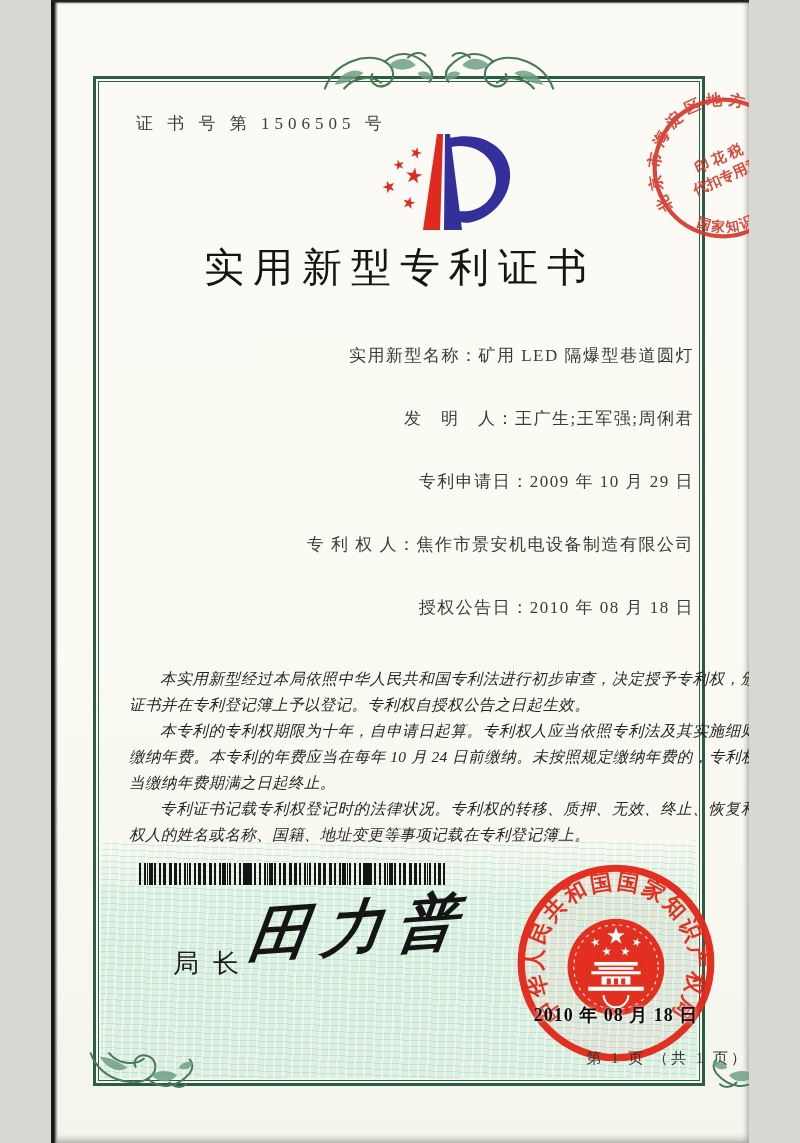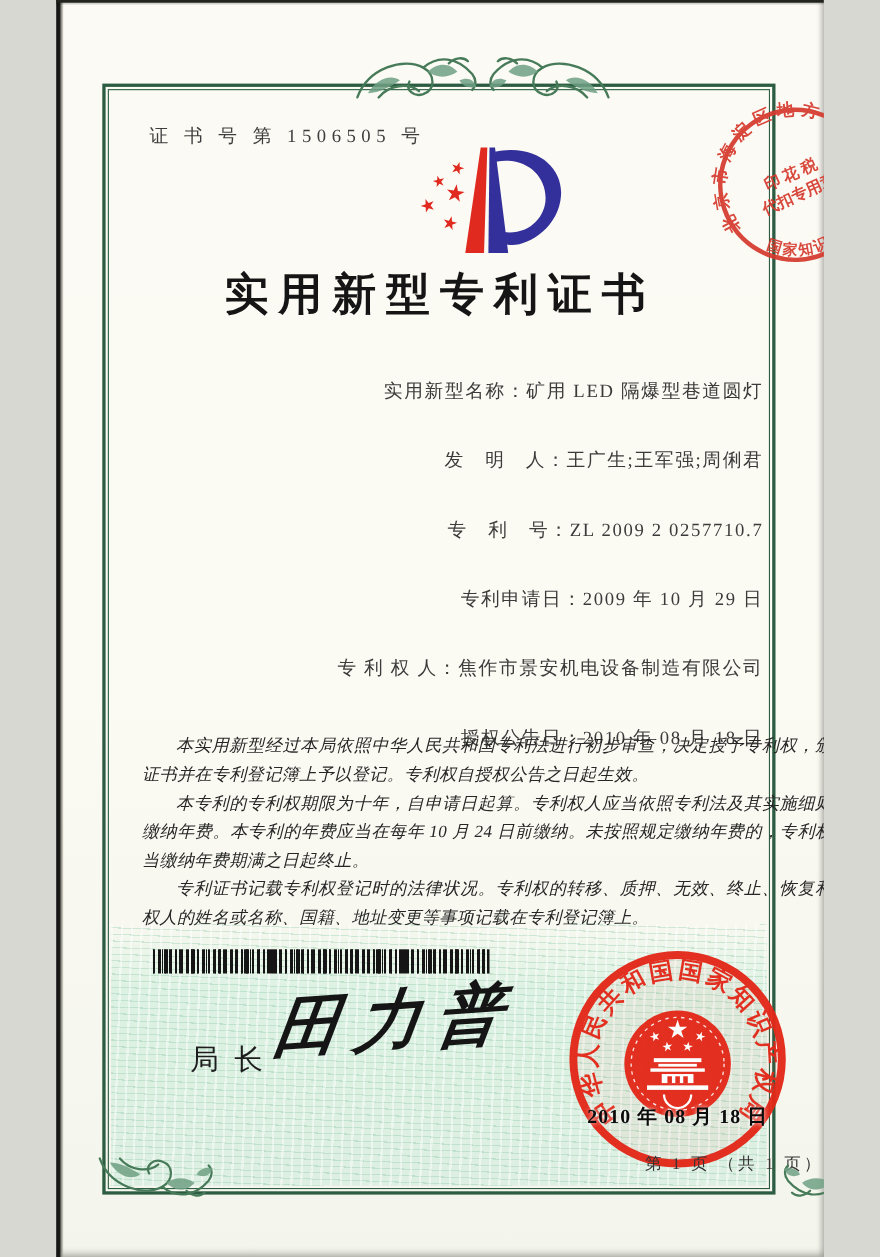--- a/index.html
+++ b/index.html
@@ -17,21 +17,21 @@
   .frame::before{content:'';position:absolute;inset:2px;border:1px solid #2c5c41;}
   .green-zone{position:absolute;left:5px;right:5px;bottom:5px;height:238px;
     background:
       repeating-linear-gradient(92deg, rgba(255,255,255,.45) 0 2px, rgba(255,255,255,0) 2px 9px),
       repeating-linear-gradient(2deg, rgba(120,190,152,.30) 0 1px, rgba(120,190,152,0) 1px 6px),
       linear-gradient(180deg, rgba(218,241,226,0) 0, rgba(218,241,226,.92) 60px, #ddefe2 100%);}
   .cert-no{position:absolute;left:85px;top:112px;font-size:17px;letter-spacing:5px;color:#3c3c3c;}
   .logo{position:absolute;left:298px;top:130px;width:170px;height:110px;}
   .tax-stamp{position:absolute;left:588px;top:82px;width:168px;height:172px;opacity:.93;}
   .title{position:absolute;left:0;right:0;top:240px;text-align:center;font-size:40px;
-    font-weight:700;letter-spacing:9px;color:#151515;}
+    font-weight:400;letter-spacing:9px;color:#151515;}
   .fields{position:absolute;left:85px;top:344px;right:55px;font-size:17px;color:#3b3b3b;text-align:right;}
   .field{margin-bottom:40px;letter-spacing:1.5px;white-space:pre-wrap;}
   .paras{position:absolute;left:78px;top:666px;width:660px;font-size:15.5px;line-height:26px;
     color:#262626;text-align:justify;letter-spacing:.4px;font-style:italic;}
   .paras p{margin:0;text-indent:2em;}
   .barcode{position:absolute;left:88px;top:863px;width:306px;height:22px;z-index:2;
     background:
       repeating-linear-gradient(90deg,#151515 0 2px,rgba(0,0,0,0) 2px 5px),
       repeating-linear-gradient(90deg,#151515 0 1px,rgba(0,0,0,0) 1px 8px),
       repeating-linear-gradient(90deg,rgba(0,0,0,0) 0 11px,#151515 11px 14px,rgba(0,0,0,0) 14px 24px);}
@@ -123,21 +123,20 @@
       <text x="90" y="84" text-anchor="middle" font-size="15.5" font-weight="bold" fill="#d63a2e">印 花 税</text>
       <text x="90" y="105" text-anchor="middle" font-size="15.5" font-weight="bold" fill="#d63a2e">代扣专用章</text>
     </g>
   </svg>
 
   <div class="title">实用新型专利证书</div>
 
   <div class="fields">
     <div class="field"><span>实用新型名称：</span><span>矿用 LED 隔爆型巷道圆灯</span></div>
     <div class="field"><span>发　明　人：</span><span>王广生;王军强;周俐君</span></div>
-    <div class="field"><span>专　利　号：</span><span>ZL 2009 2 0257710.7</span></div>
     <div class="field"><span>专利申请日：</span><span>2009 年 10 月 29 日</span></div>
     <div class="field"><span>专 利 权 人：</span><span>焦作市景安机电设备制造有限公司</span></div>
     <div class="field"><span>授权公告日：</span><span>2010 年 08 月 18 日</span></div>
   </div>
 
   <div class="paras">
     <p>本实用新型经过本局依照中华人民共和国专利法进行初步审查，决定授予专利权，颁发本证书并在专利登记簿上予以登记。专利权自授权公告之日起生效。</p>
     <p>本专利的专利权期限为十年，自申请日起算。专利权人应当依照专利法及其实施细则规定缴纳年费。本专利的年费应当在每年 10 月 24 日前缴纳。未按照规定缴纳年费的，专利权自应当缴纳年费期满之日起终止。</p>
     <p>专利证书记载专利权登记时的法律状况。专利权的转移、质押、无效、终止、恢复和专利权人的姓名或名称、国籍、地址变更等事项记载在专利登记簿上。</p>
   </div>

